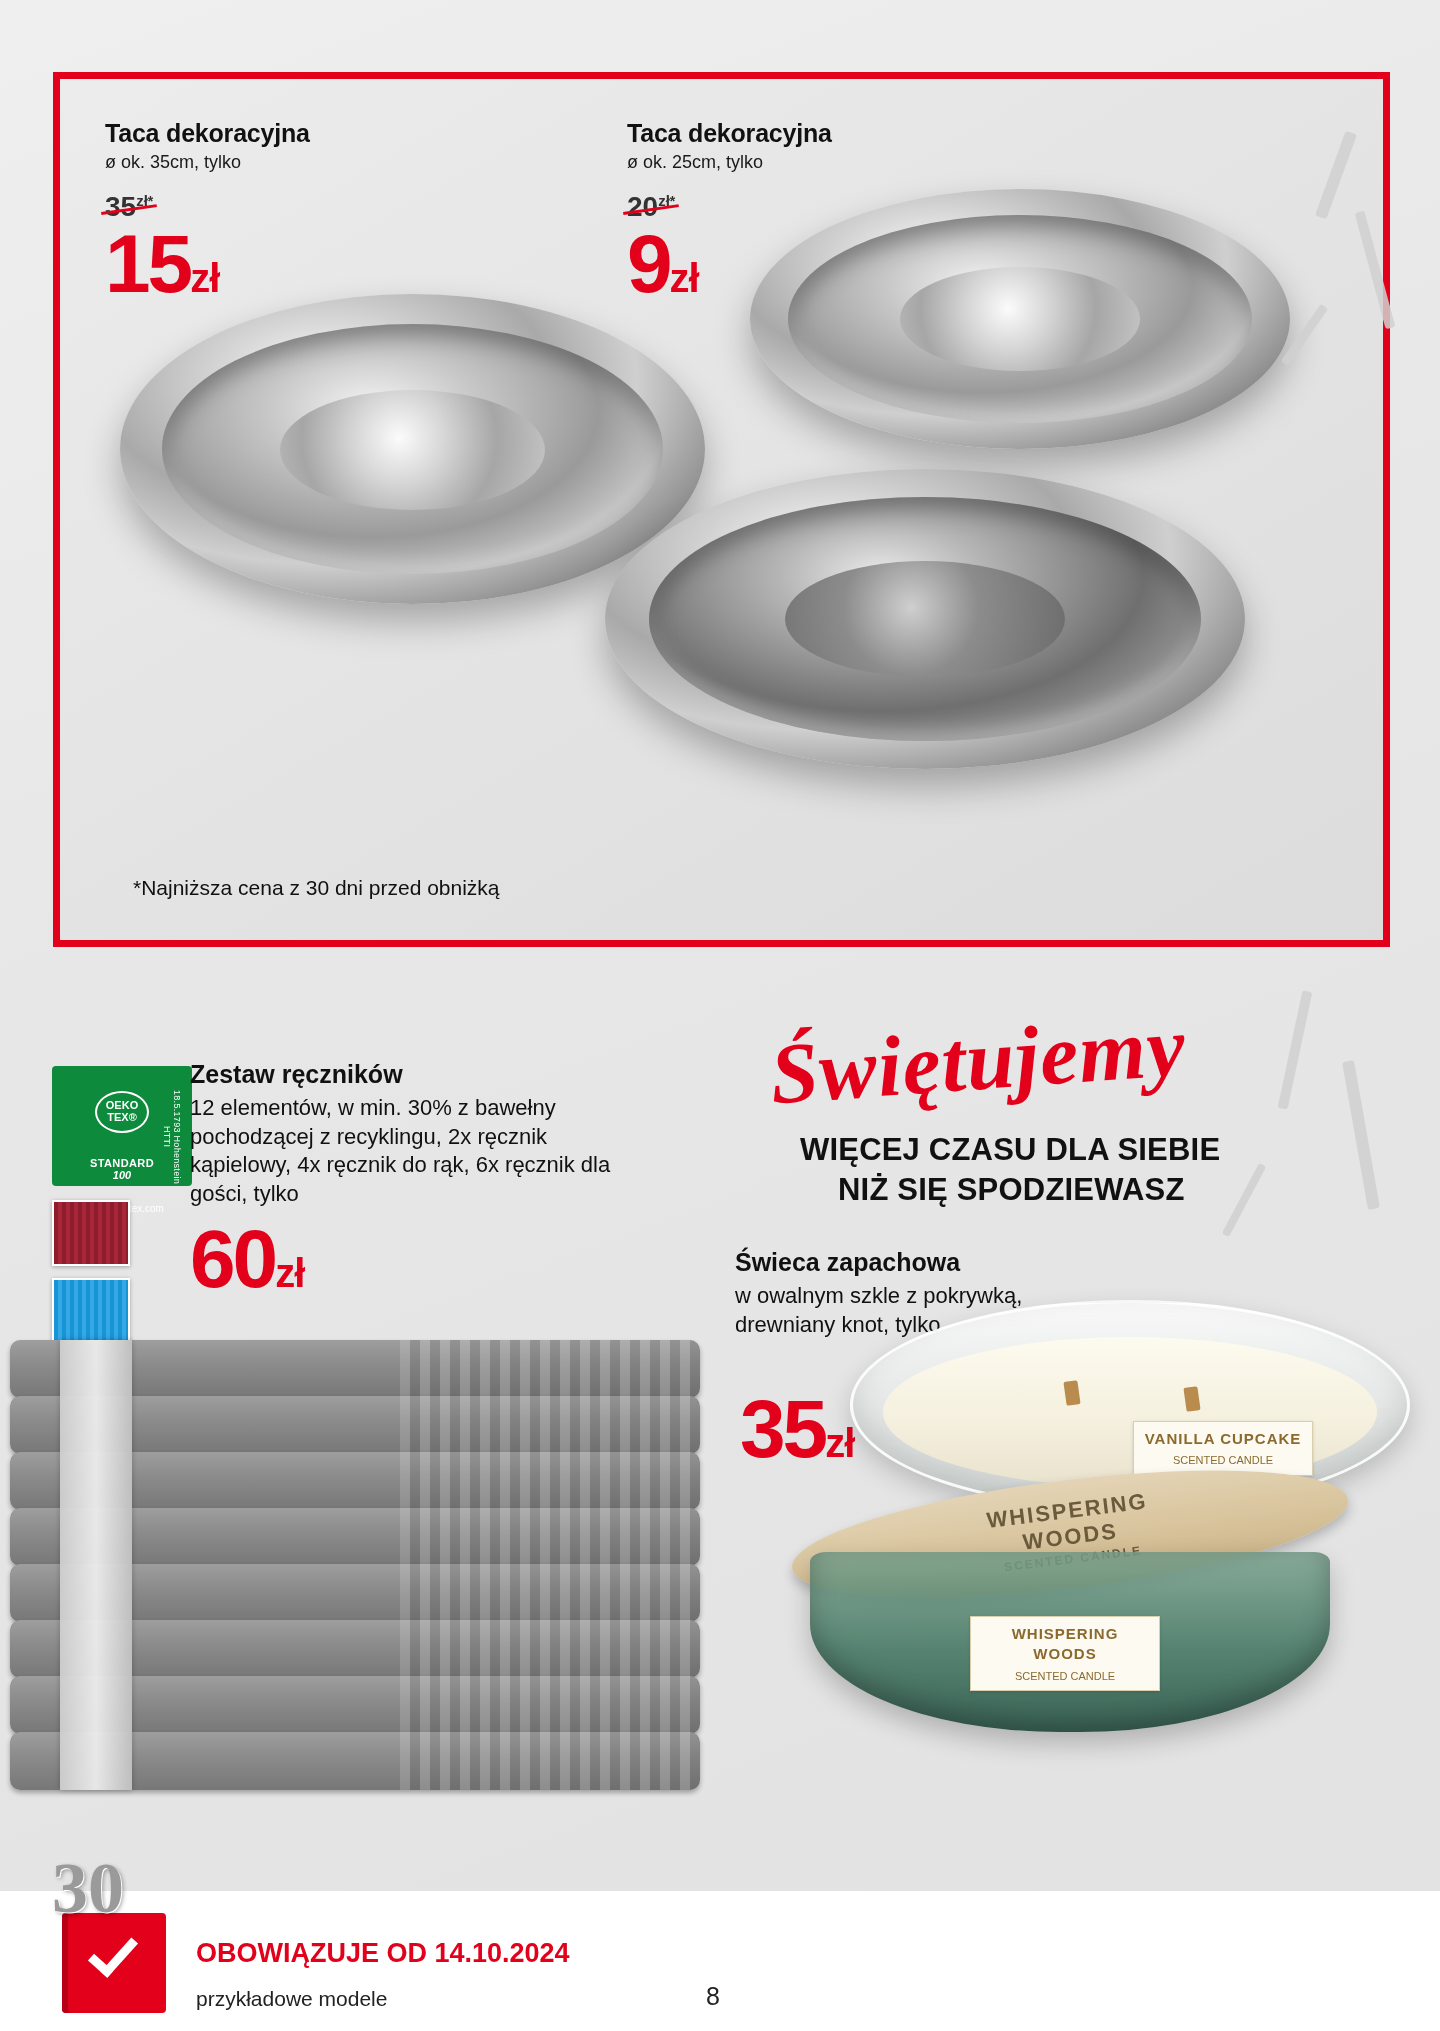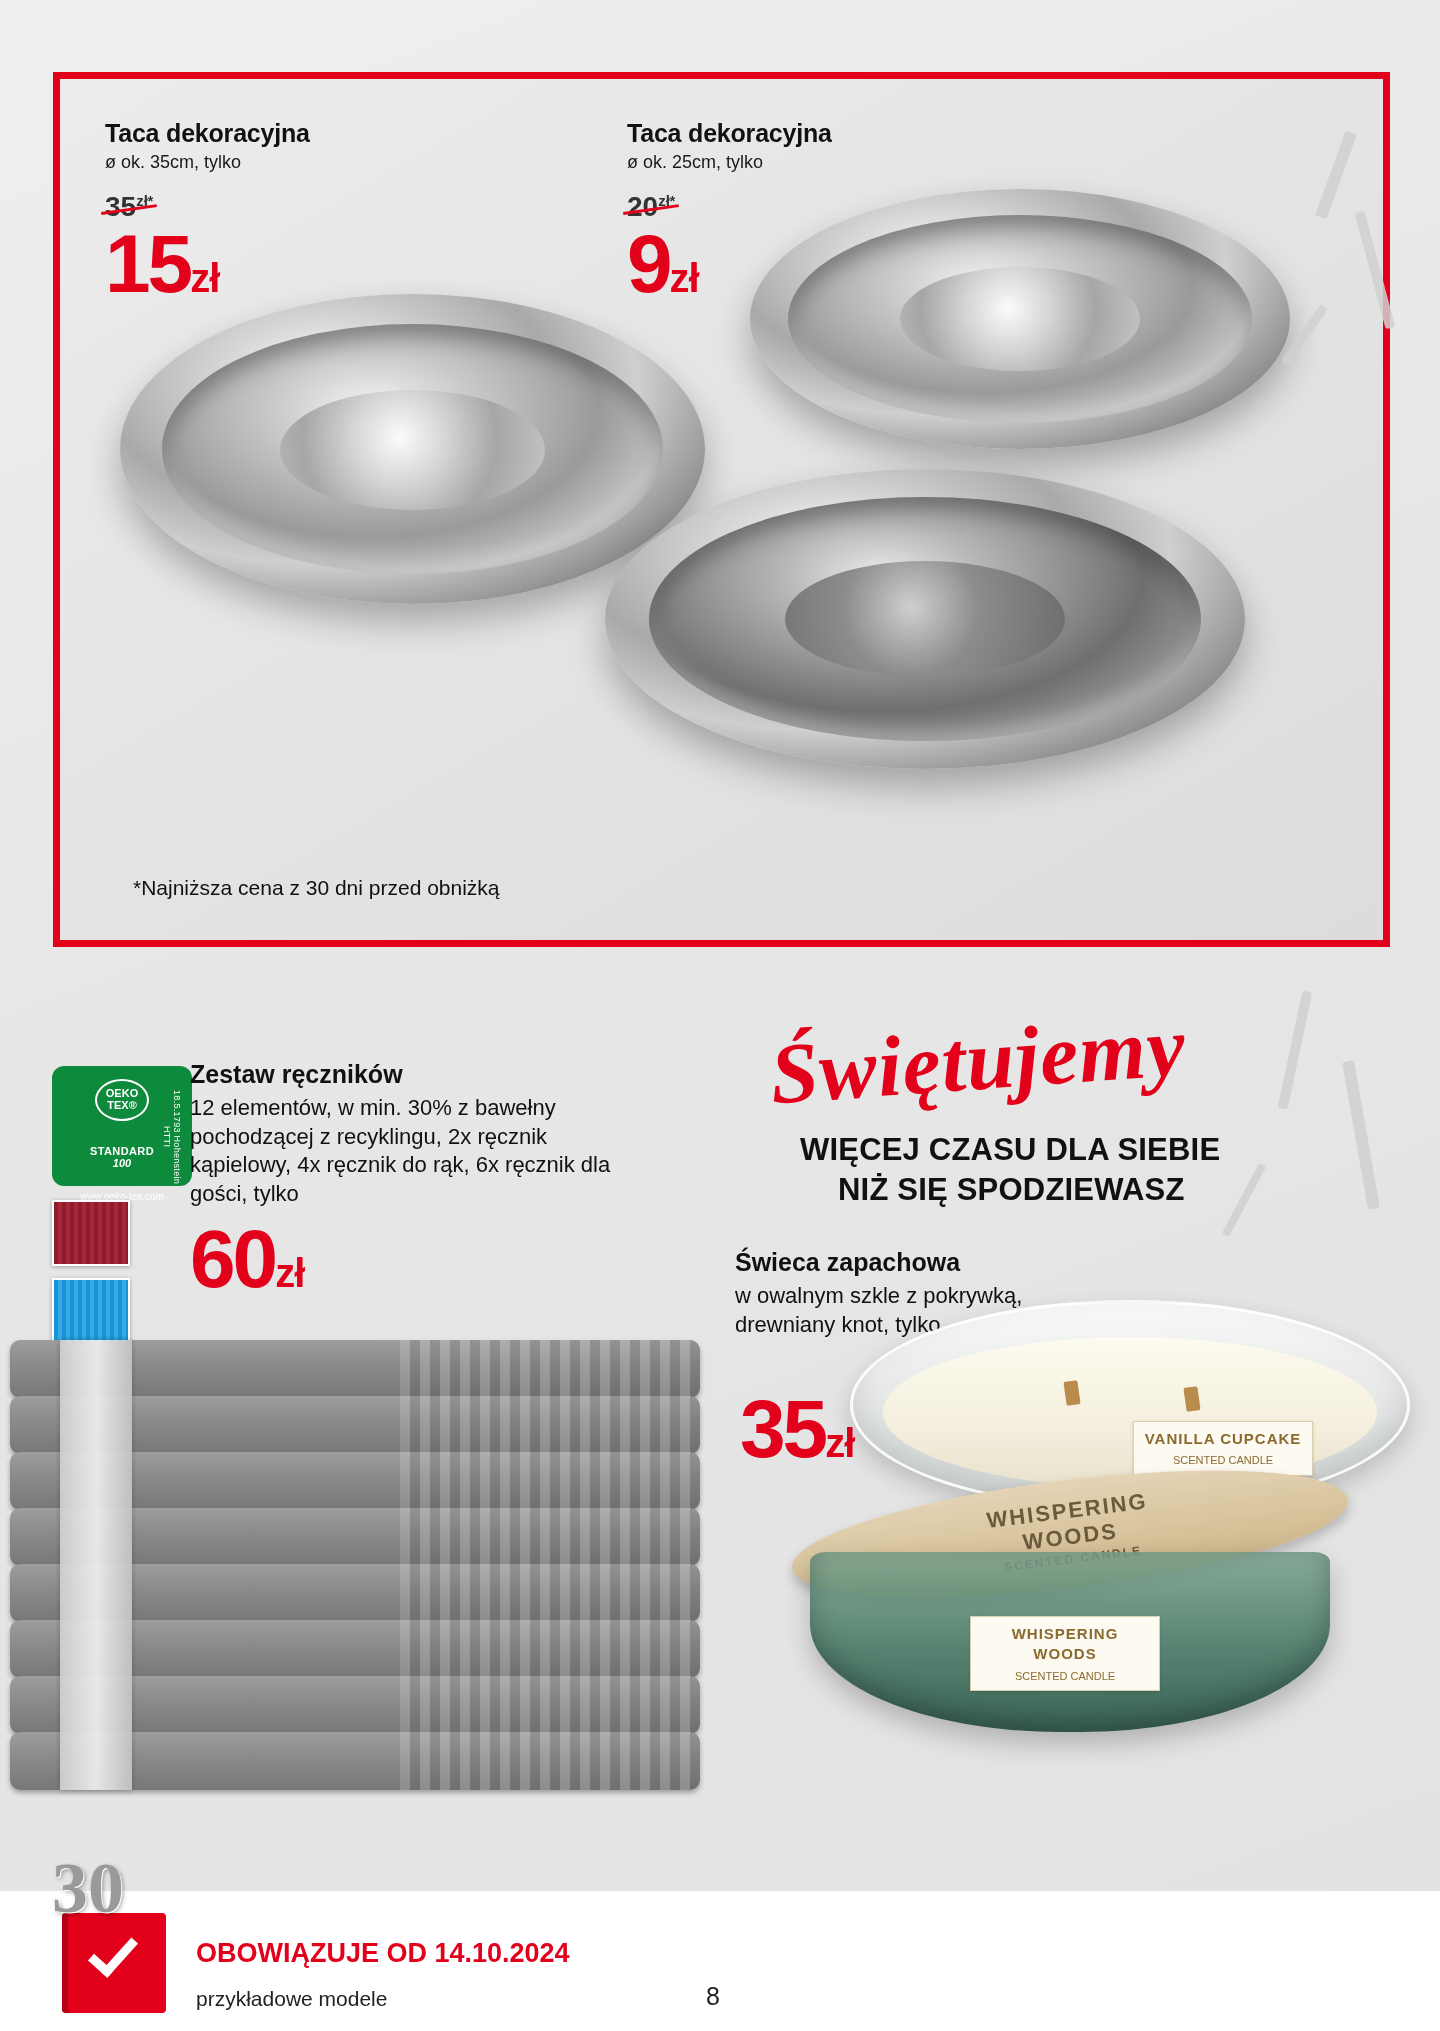--- a/index.html
+++ b/index.html
@@ -82,22 +82,22 @@
     background: radial-gradient(ellipse at 42% 32%, #eaeaea 0%, #b6b6b6 22%, #6f6f6f 58%, #9d9d9d 80%, #595959 100%); }
   #tray3 .tray-core  { left:180px; top:92px; width:280px; height:116px;
     background: radial-gradient(circle at 45% 40%, #cfcfcf 0%, #8c8c8c 40%, #6a6a6a 100%); }
 
   
   .ribbon { position:absolute; background:#d0d0d0; opacity:0.85; border-radius:3px; }
 
   
   .oeko {
     position:absolute; left:52px; top:1066px; width:140px; height:120px;
-    background:#0e8a3c; color:#fff; border-radius:12px;
-    font-size:9px; text-align:center; padding-top:13px;
+    background:#0e8a3c; color:#fff; border-radius:4px;
+    font-size:9px; text-align:center; padding-top:25px;
   }
   .oeko .circle {
     width:54px;height:42px;margin:0 auto;border:2px solid #fff;border-radius:50%;
     display:flex;flex-direction:column;justify-content:center;font-size:11px;font-weight:bold;line-height:1.05;
   }
   .oeko .std { margin-top:24px; font-size:11px; font-weight:bold; letter-spacing:0.4px;}
   .oeko .web { margin-top:22px; font-size:10px; }
   .oeko .vert {
     position:absolute; right:10px; top:22px;
     writing-mode: vertical-rl; font-size:9px; letter-spacing:0.3px;

